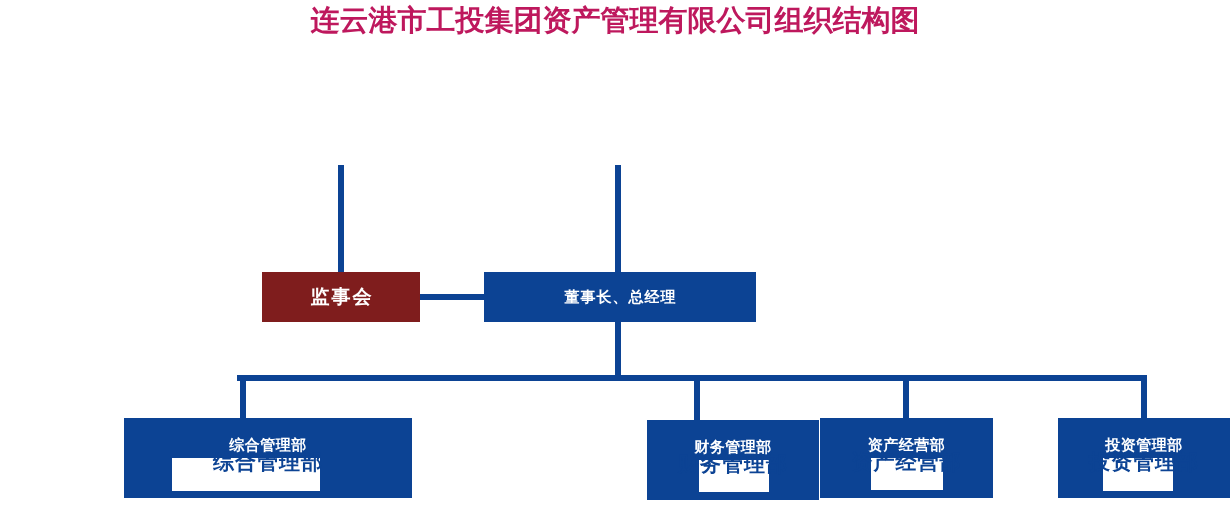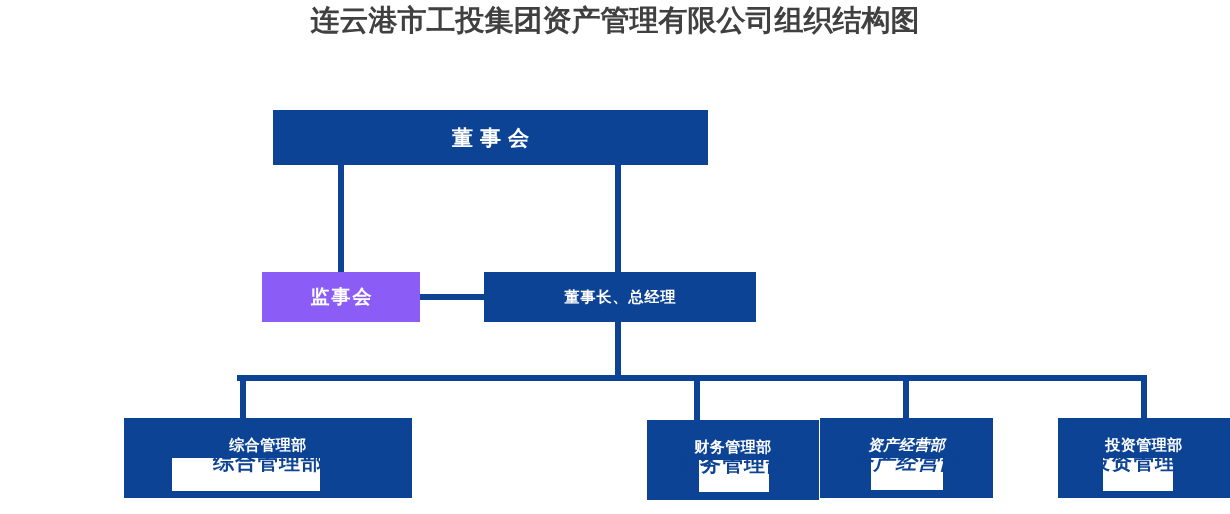--- a/index.html
+++ b/index.html
@@ -27,37 +27,37 @@
     box-sizing: border-box;
     display: flex;
     align-items: center;
     justify-content: center;
     color: #ffffff;
     font-weight: bold;
     white-space: nowrap;
   }
 
   .node-dark { background: #0c4394; }
-  .node-light { background: #8b5cf6; }
+  .node-light { background: #7f1d1d; }
 
   .connector {
     position: absolute;
     background: #0c4394;
   }
 
   
   #title {
     position: absolute;
     left: 0;
     top: 0;
     width: 1230px;
     text-align: center;
     font-size: 29px;
     font-weight: bold;
-    color: #404040;
+    color: #be185d;
     letter-spacing: 0px;
     line-height: 40px;
     white-space: nowrap;
   }
 
   
   #node-board {
     left: 273px;
     top: 110px;
     width: 435px;
@@ -115,21 +115,21 @@
     z-index: 3;
   }
   .dept .dept-editbox {
     position: absolute;
     background: #ffffff;
     z-index: 2;
   }
 
   #dept-1 { left: 124px; top: 418px; width: 288px; }
   #dept-2 { left: 647px; top: 420px; width: 172px; }
-  #dept-3 { left: 820px; top: 418px; width: 173px; font-style: italic; }
+  #dept-3 { left: 820px; top: 418px; width: 173px; }
   #dept-4 { left: 1058px; top: 418px; width: 172px; }
 
   #dept-1 .dept-editbox { left: 48px; top: 40px; width: 148px; height: 33px; }
   #dept-2 .dept-editbox { left: 52px; top: 40px; width: 70px;  height: 32px; }
   #dept-3 .dept-editbox { left: 51px; top: 40px; width: 72px;  height: 32px; }
   #dept-4 .dept-editbox { left: 45px; top: 40px; width: 70px;  height: 33px; }
 
   
   #conn-board-left   { left: 338px; top: 165px; width: 6px;  height: 108px; }
   #conn-board-right  { left: 615px; top: 165px; width: 6px;  height: 108px; }
@@ -151,21 +151,20 @@
   <div class="connector" id="conn-board-left"></div>
   <div class="connector" id="conn-board-right"></div>
   <div class="connector" id="conn-sup-chair"></div>
   <div class="connector" id="conn-chair-down"></div>
   <div class="connector" id="conn-bus"></div>
   <div class="connector" id="conn-drop-1"></div>
   <div class="connector" id="conn-drop-2"></div>
   <div class="connector" id="conn-drop-3"></div>
   <div class="connector" id="conn-drop-4"></div>
 
-  <div class="node node-dark" id="node-board">董事会</div>
 
   <div class="node node-light" id="node-supervisory">监事会</div>
 
   <div class="node node-dark" id="node-chairman">董事长、总经理</div>
 
   <div class="node node-dark dept" id="dept-1">
     <span class="dept-label-top">综合管理部</span>
     <span class="dept-label-main">综合管理部</span>
     <span class="dept-editbox"></span>
   </div>

